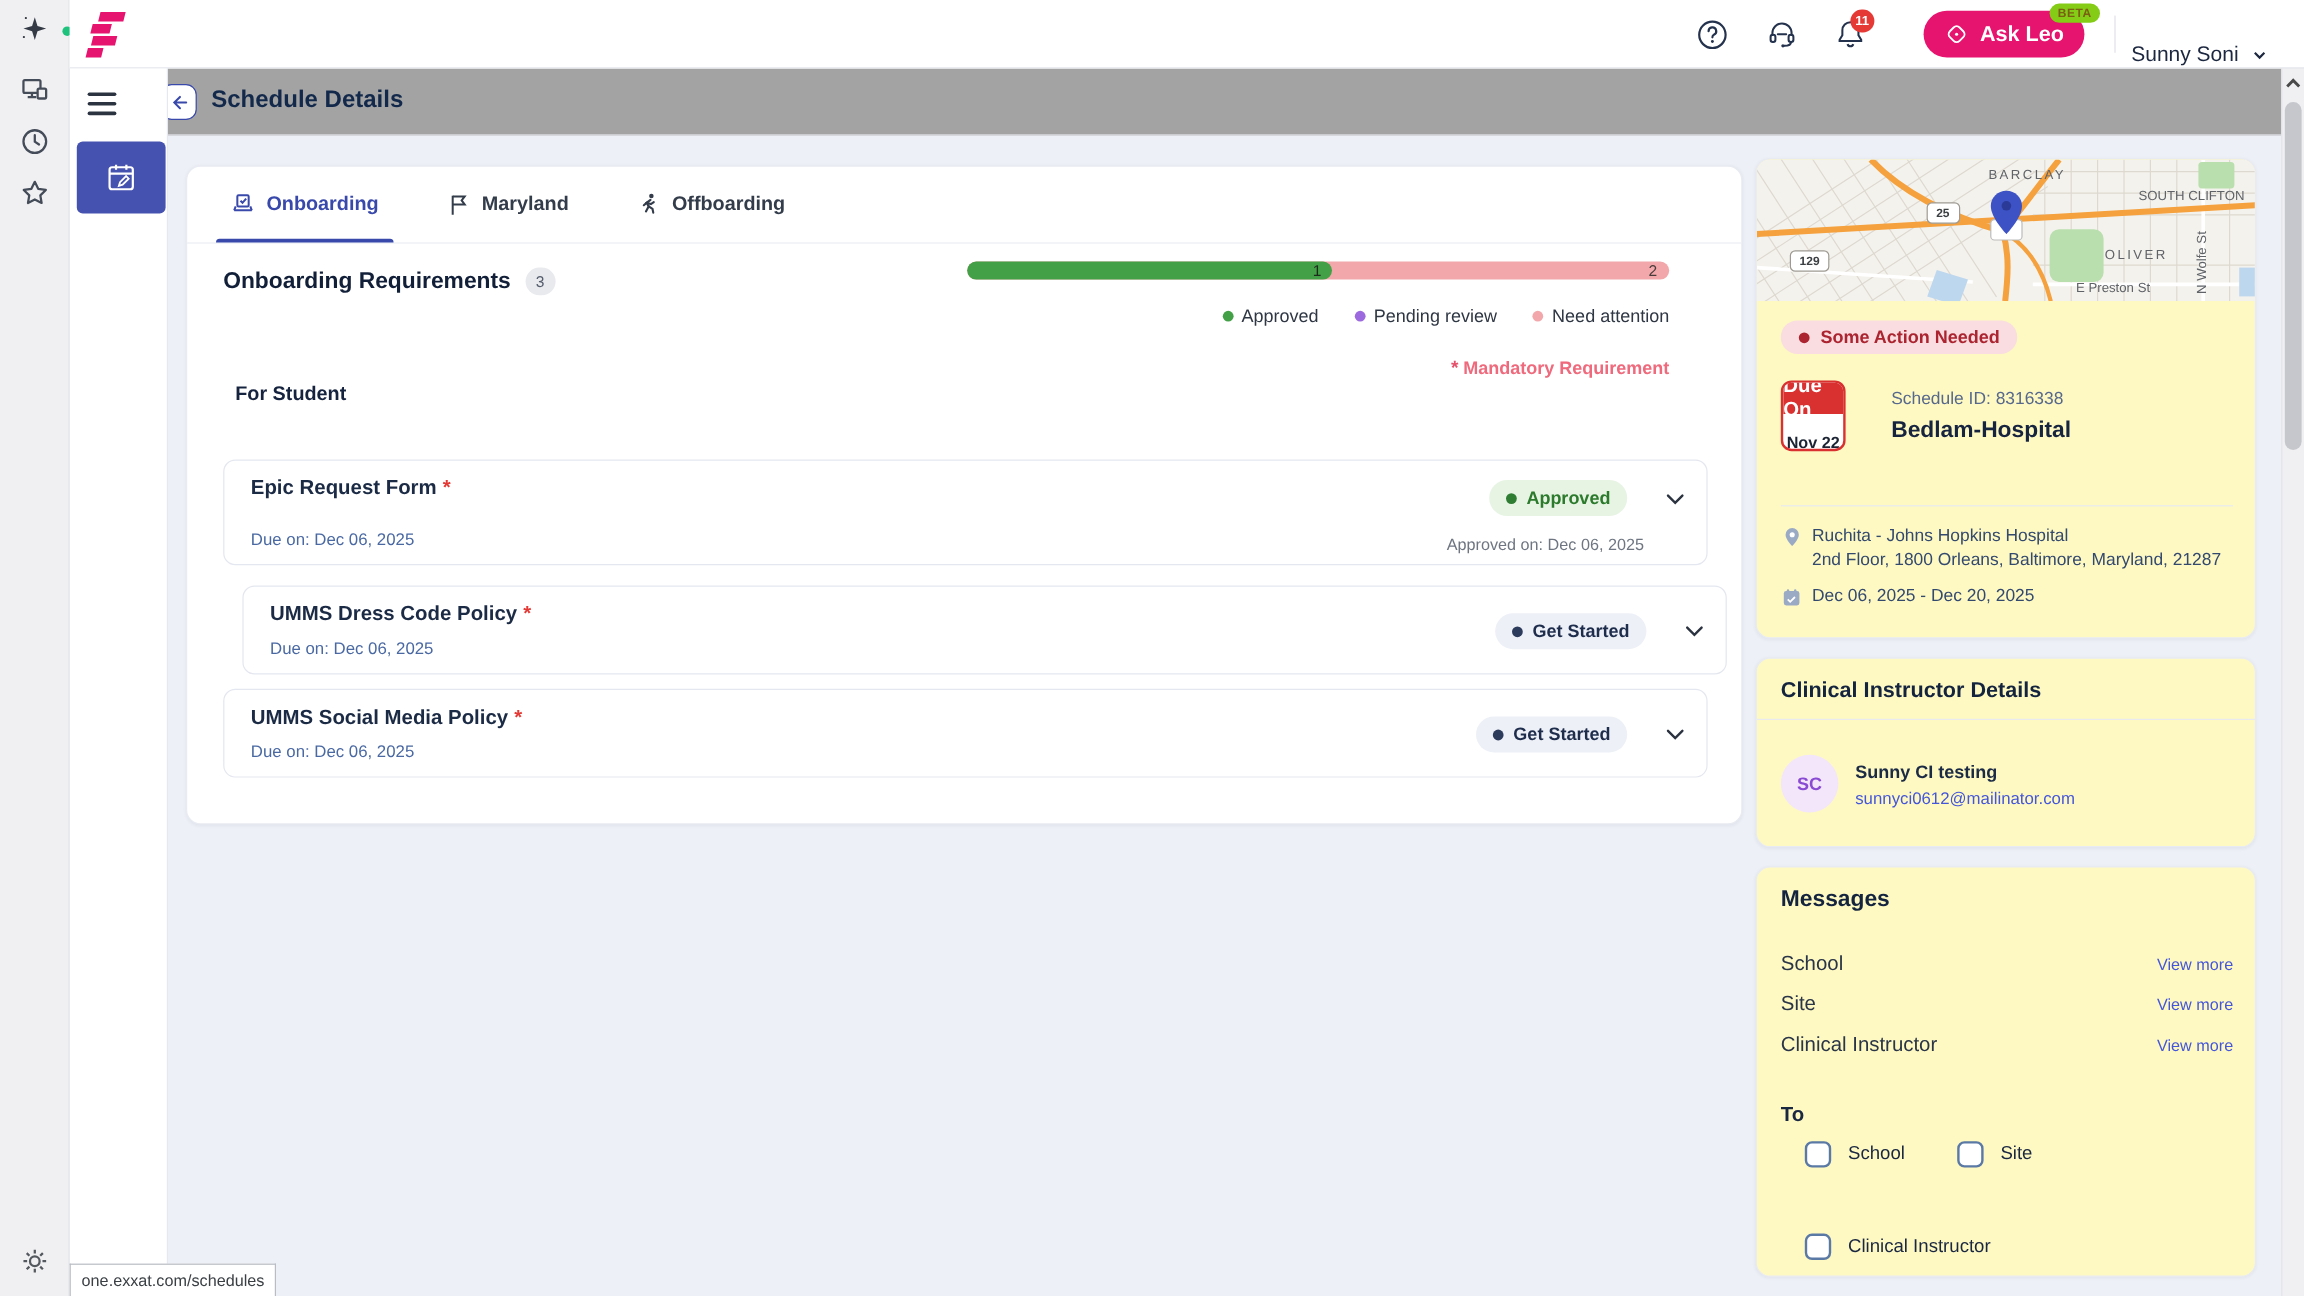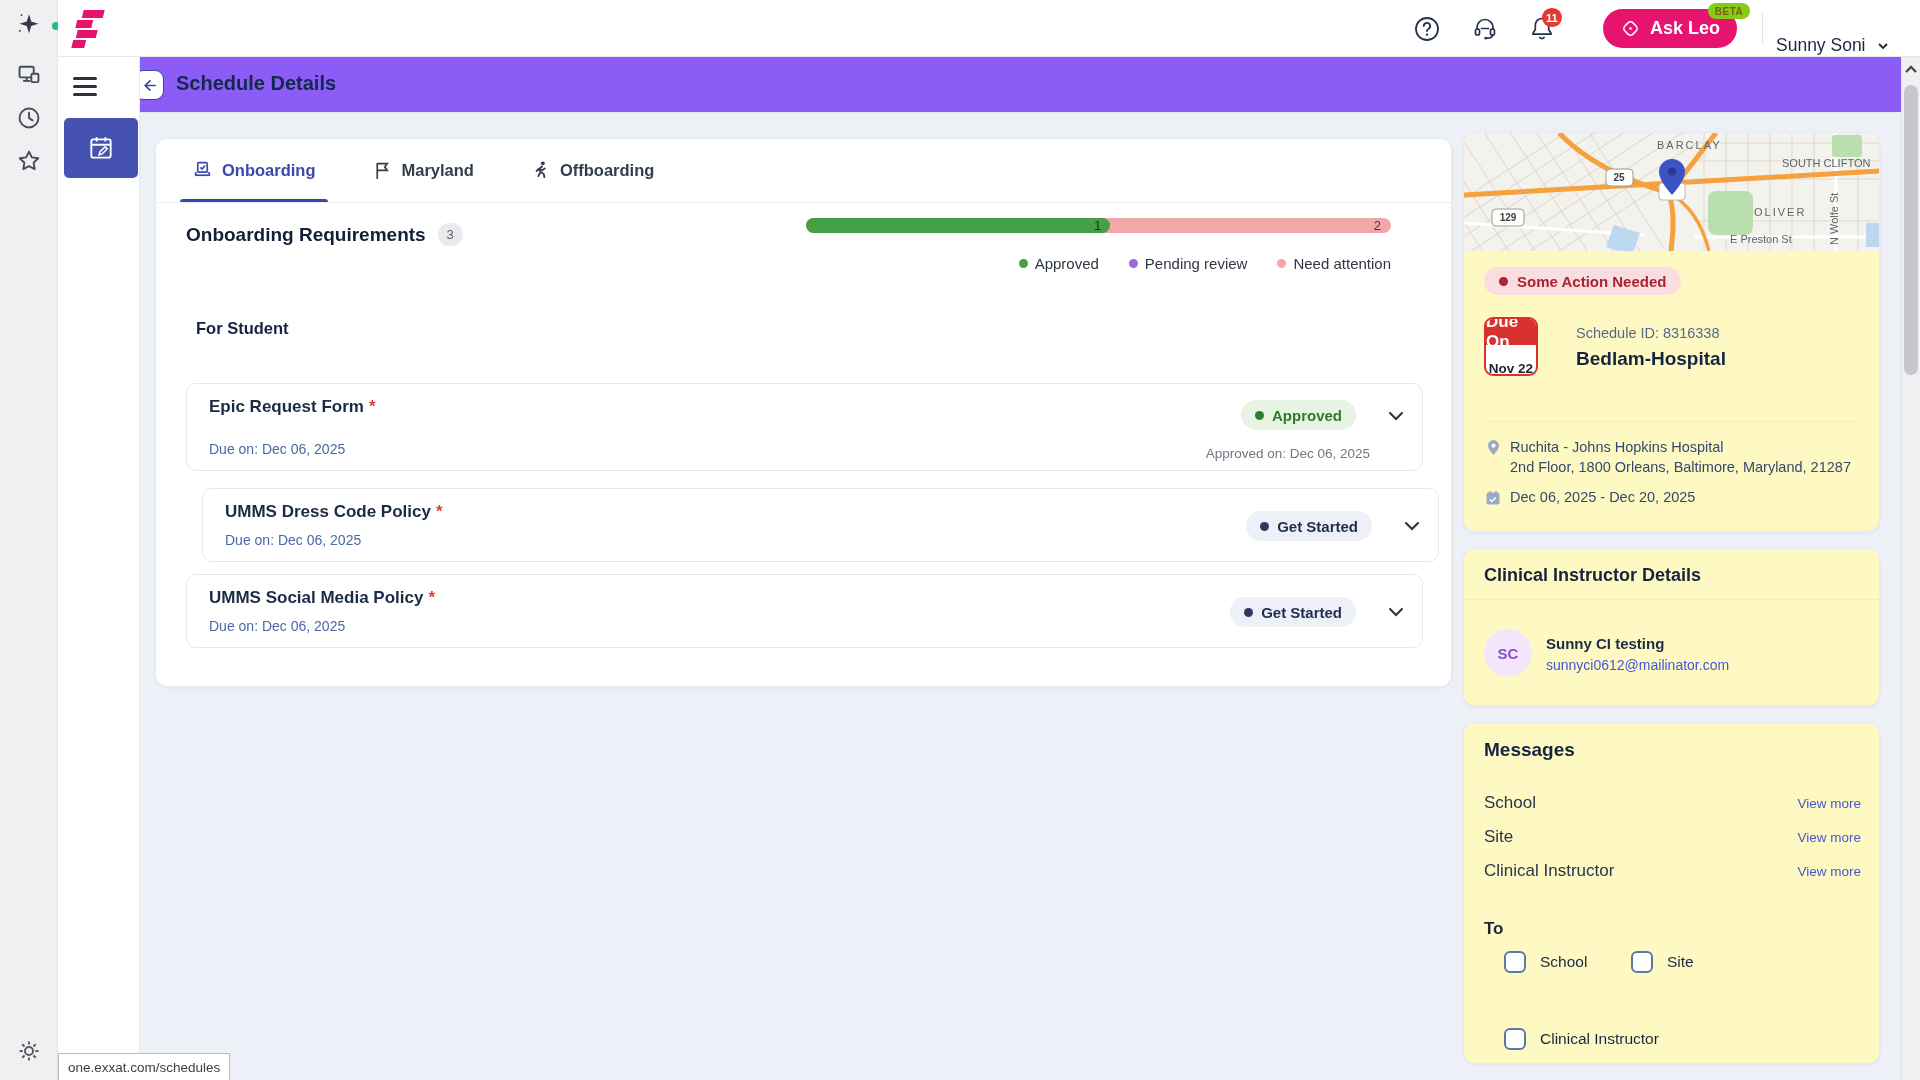--- a/index.html
+++ b/index.html
@@ -28,21 +28,21 @@
   .bell-badge { position:absolute; left:14px; top:-7px; min-width:19px; height:19px; border-radius:10px; background:#e53935; color:#fff; font-size:11px; font-weight:bold; display:flex; align-items:center; justify-content:center; padding:0 4px; }
   .askleo { position:absolute; left:1545px; top:9px; width:134px; height:39px; background:#e6136f; border-radius:20px; border:none; color:#fff; font-family:inherit; font-size:18px; font-weight:bold; display:flex; align-items:center; justify-content:center; gap:9px; cursor:pointer; }
   .askleo svg { width:21px; height:21px; }
   .beta { position:absolute; left:1650px; top:3px; width:42px; height:16px; background:#84cc16; color:#7a6012; border-radius:8px; font-size:10px; font-weight:bold; letter-spacing:.5px; display:flex; align-items:center; justify-content:center; }
   .tb-divider { position:absolute; left:1704px; top:13px; width:1px; height:31px; background:#e1e2e8; }
   .user { position:absolute; left:1718px; top:17px; height:57px; display:flex; align-items:center; gap:10px; cursor:pointer; }
   .user-name { font-size:17.5px; color:#1c2740; }
   .user svg { width:14px; height:14px; color:#1c2740; }
 
   
-  .page-header { left:140px; top:57px; width:1780px; height:56px; background:#8b5cf6; border-bottom:1px solid #e6e8ee; z-index:3; }
+  .page-header { left:140px; top:57px; width:1780px; height:56px; background:#a3a3a3; border-bottom:1px solid #e6e8ee; z-index:3; }
   .back-btn { position:absolute; left:-6px; top:13px; width:30px; height:30px; border:1.7px solid #3949ab; border-radius:9px; background:#fff; display:flex; align-items:center; justify-content:center; cursor:pointer; color:#3949ab; }
   .back-btn svg { width:17px; height:17px; }
   .page-title { position:absolute; left:36px; top:15px; font-size:20px; font-weight:bold; color:#13294b; }
 
   
   .main-card { left:155px; top:138px; width:1297px; height:549px; background:#fff; border:1px solid #e9ebf2; border-radius:12px; box-shadow:0 1px 3px rgba(20,30,60,.06); }
   .tabs { position:absolute; left:0; top:0; width:100%; height:64px; border-bottom:1px solid #ebedf3; display:flex; align-items:center; padding-left:30px; gap:44px; }
   .tab { display:flex; align-items:center; gap:9px; font-size:16.5px; font-weight:600; color:#333c4a; cursor:pointer; height:100%; position:relative; padding:0 6px; }
   .tab svg { width:21px; height:21px; }
   .tab.active { color:#3949ab; }
@@ -272,20 +272,23 @@
     <span>
         <i class="dot" style="background:#9c6ade;"></i>
         <span>Pending review</span>
       </span>
     <span>
         <i class="dot" style="background:#f2a8ab;"></i>
         <span>Need attention</span>
       </span>
   </div>
 
+  <div class="mandatory">
+    <span class="ast">*</span><span>Mandatory Requirement</span>
+  </div>
 
   <div class="group-title">For Student</div>
 
   <div class="req-card" style="top:244px; height:88px;">
     <div class="req-title"><span>Epic Request Form</span><span class="ast">*</span></div>
     <div class="req-due">Due on: Dec 06, 2025</div>
     <div class="chip chip-approved" style="right:66px; top:16px;">
         <i class="dot"></i>
         <span>Approved</span>
       </div>

